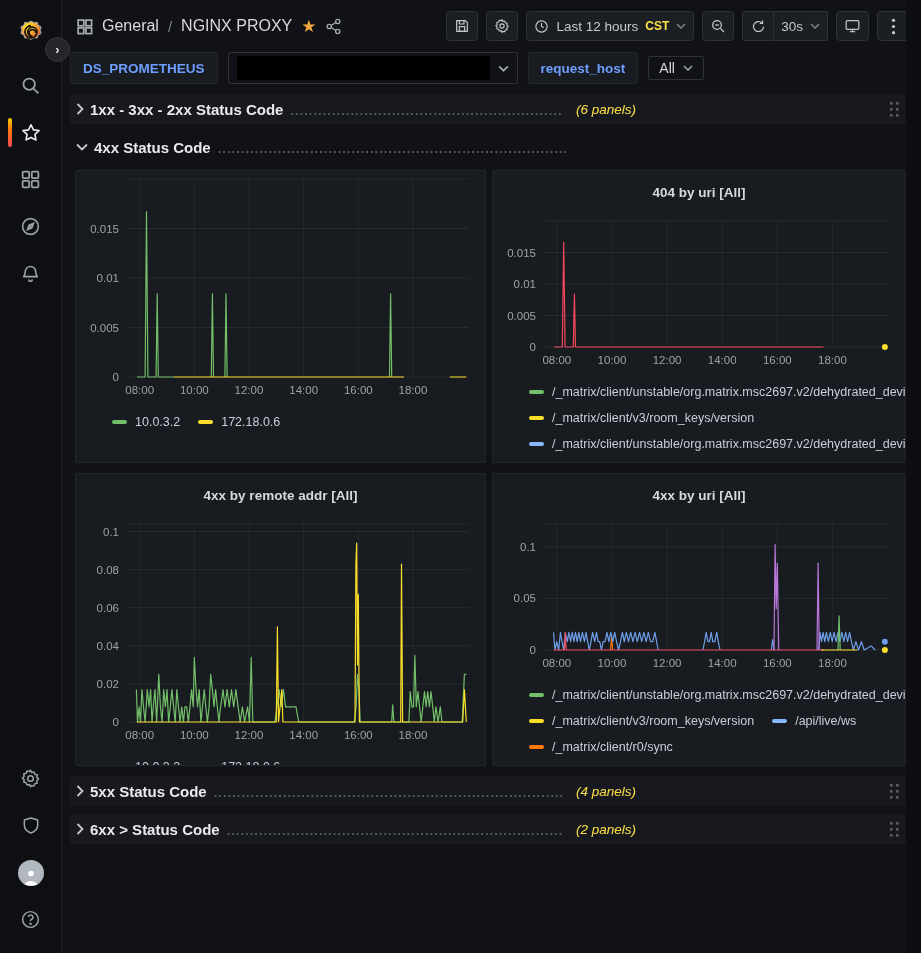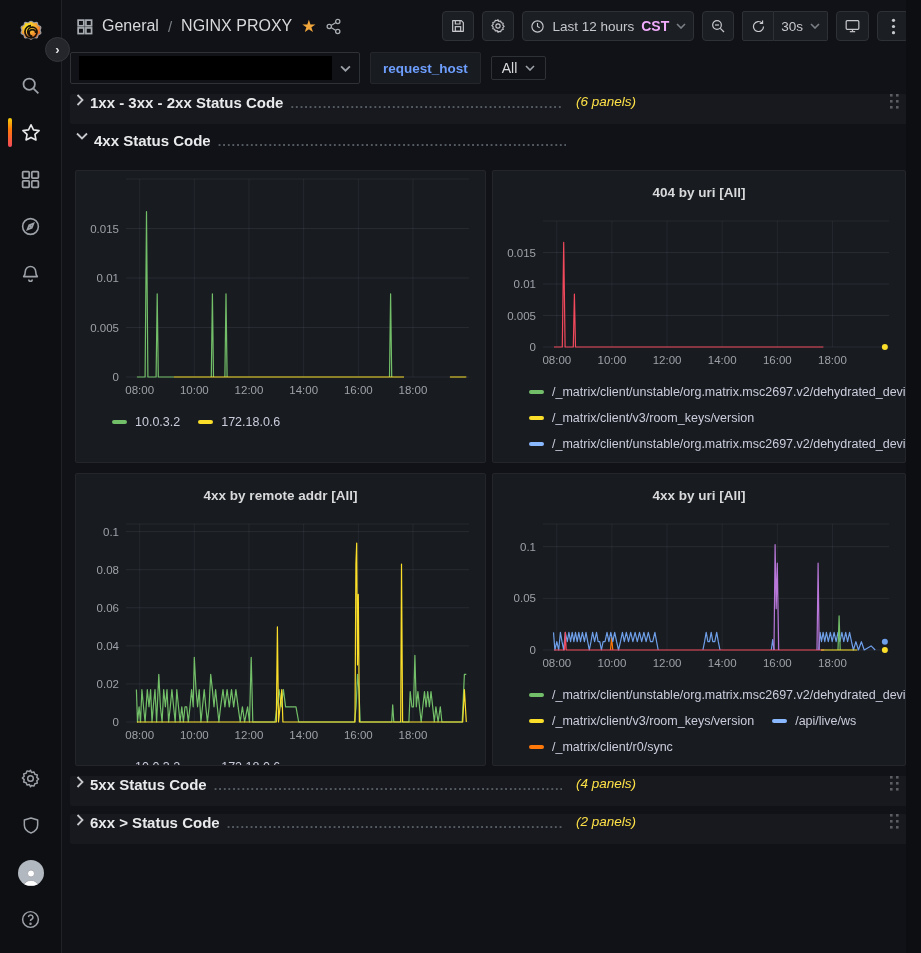--- a/index.html
+++ b/index.html
@@ -58,21 +58,21 @@
   .topbar-right { margin-left:auto; display:flex; align-items:center; gap:8px; }
   .tb-btn {
     height:30px; min-width:32px; padding:0 7px; background:#1b1e23;
     border:1px solid #2e3136; border-radius:4px; color:#c7c8cc;
     display:flex; align-items:center; justify-content:center; gap:7px;
     font-size:13.5px; cursor:pointer; white-space:nowrap;
   }
   .tb-group { display:flex; }
   .tb-group .tb-btn:first-child { border-radius:2px 0 0 2px; }
   .tb-group .tb-btn:last-child { border-radius:0 2px 2px 0; border-left:none; }
-  .tz-badge { color:#f0abfc; font-weight:bold; font-size:14px; }
+  .tz-badge { color:#fde047; font-weight:bold; font-size:12px; }
 
   
   .varbar { height:36px; display:flex; align-items:center; gap:10px; padding:0 12px 4px 8px; }
   .var-pill {
     height:32px; display:flex; align-items:center; padding:0 12px;
     background:#181b20; border:1px solid #24262c; border-radius:2px;
     color:#6e9fff; font-weight:bold; font-size:13.5px; cursor:pointer;
   }
   .var-select {
     height:32px; width:290px; background:#111217; border:1px solid #2e3136; border-radius:2px;
@@ -82,21 +82,21 @@
   .var-select-sm {
     height:24px; background:#111217; border:1px solid #2e3136; border-radius:2px;
     display:flex; align-items:center; padding:0 10px; gap:8px;
     color:#d8d9da; font-size:14px; cursor:pointer;
   }
   .caret { color:#7b8087; display:flex; }
 
   
   .canvas { flex:1; padding:6px 14px 0 8px; }
   .row-header {
-    height:30px; display:flex; align-items:flex-start; padding:0 8px 0 6px;
+    height:30px; display:flex; align-items:center; padding:0 8px 0 6px;
     border-radius:2px; cursor:pointer; margin-bottom:8px;
   }
   .row-header.collapsed { background:#17191e; }
   .row-chevron { color:#c7c8cc; display:flex; margin-right:6px; }
   .row-leader { display:flex; align-items:baseline; width:472px; overflow:hidden; }
   .row-title { font-size:15px; font-weight:bold; color:#e9eaeb; white-space:nowrap; }
   .row-dots {
     flex:1; overflow:hidden; white-space:nowrap; color:#565c63;
     font-size:13px; letter-spacing:1px; margin-left:7px; font-weight:bold;
   }
@@ -293,20 +293,21 @@
           <svg width="5" height="17" viewBox="0 0 5 18" fill="#c7c8cc">
             <circle cx="2.5" cy="2.5" r="1.7"></circle>
               <circle cx="2.5" cy="9" r="1.7"></circle>
               <circle cx="2.5" cy="15.5" r="1.7"></circle>
           </svg>
         </button>
       </div>
     </header>
 
     <div class="varbar">
+      <div class="var-pill">DS_PROMETHEUS</div>
       <div class="var-select">
         <span class="redacted"></span>
         <span class="caret">
           <svg width="11" height="7" viewBox="0 0 10 6" fill="none" stroke="#9da1a8" stroke-width="1.6">
               <path d="M1 1l4 4 4-4"></path>
             </svg>
         </span>
       </div>
       <div class="var-pill">request_host</div>
       <div class="var-select-sm">

